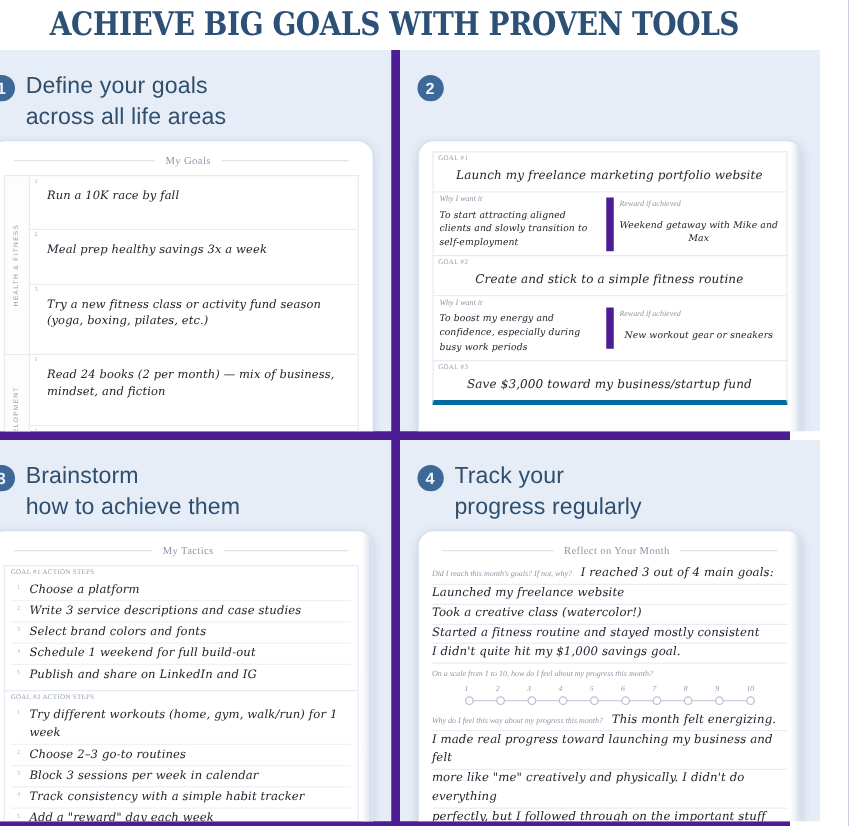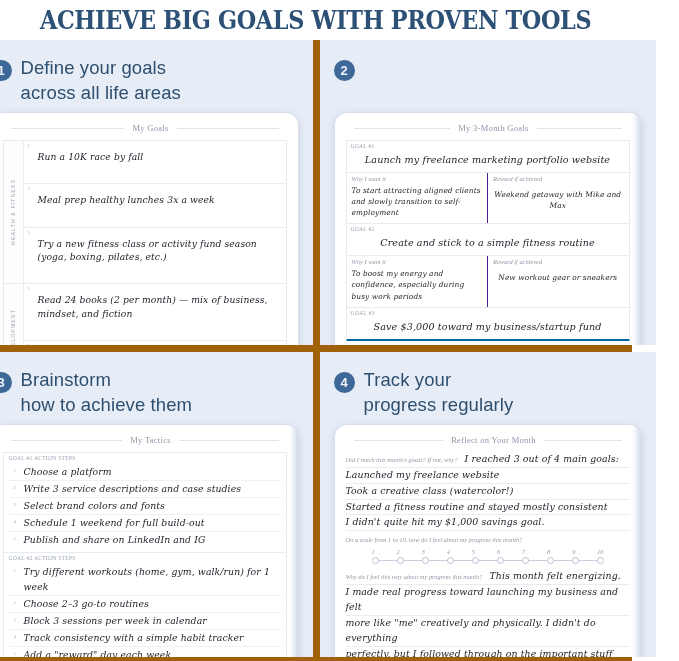--- a/index.html
+++ b/index.html
@@ -2,21 +2,21 @@
 <html><head>
 <meta charset="utf-8">
 <style>
   html,body{margin:0;padding:0;}
   body{
     width:679px;height:661px;overflow:hidden;
     background:#ffffff;
     font-family:"Liberation Sans", sans-serif;
     -webkit-font-smoothing:antialiased;
   }
-  .page{position:relative;width:632px;height:661px;background:#a16207;}
+  .page{position:relative;width:632px;height:661px;background:#4c1d95;}
 
   
   .title-bar{height:40px;display:flex;align-items:center;justify-content:center;background:#fff;}
   .title{
     font-family:"DejaVu Serif", serif;
     font-weight:700;
     font-size:26px;
     letter-spacing:-0.4px;
     color:#2c5076;
     transform:scaleX(.86);
@@ -152,28 +152,28 @@
   }
   .rows .grow:last-child{border-bottom:none;}
   .grow .num{
     position:absolute;left:4px;top:2px;
     font-size:5px;color:#a9b1be;font-family:"Liberation Serif",serif;
   }
   .grow .txt{font-size:9.2px;line-height:1.45;padding-top:7px;}
 
   
   .gblock{border:1px solid #e6eaf1;border-bottom:none;}
-  .gblock:last-of-type{border-bottom:2px solid #0369a1;}
+  .gblock:last-of-type{border-bottom:4px solid #0369a1;}
   .gblock .glabel{padding:2px 0 0 4px;}
   .gblock .gtitle{
     text-align:center;font-size:9.6px;padding:5px 6px 7px 6px;
   }
-  .gsplit{display:flex;border-top:1px solid #e9edf3;}
+  .gsplit{display:flex;border-top:1px solid #e9edf3;align-items:center;}
   .gcell{flex:1;padding:2px 6px 5px 5px;min-height:33px;box-sizing:border-box;}
-  .gcell+.gcell{border-left:1px solid #4c1d95;}
+  .gcell+.gcell{border-left:6px solid #4c1d95;}
   .gcell .ans{font-size:7.4px;line-height:1.5;padding-top:3px;}
   .gcell .ans.mid{padding-top:7px;text-align:center;}
 
   
   .tblock{border:1px solid #e6eaf1;border-bottom:none;padding:2px 5px 4px 5px;}
   .tblock:last-child{border-bottom:1px solid #e6eaf1;}
   .steps{list-style:none;margin:3px 0 0 0;padding:0;counter-reset:st;}
   .steps li{
     counter-increment:st;position:relative;
     padding:0 2px 1px 15px;
@@ -234,21 +234,21 @@
             <div class="sect-tab">
               <span>HEALTH &amp; FITNESS</span>
             </div>
             <div class="rows">
               <div class="grow">
                 <span class="num">1</span>
                 <div class="txt hand">Run a 10K race by fall</div>
               </div>
               <div class="grow">
                 <span class="num">2</span>
-                <div class="txt hand">Meal prep healthy lunches 3x a week</div>
+                <div class="txt hand">Meal prep healthy savings 3x a week</div>
               </div>
               <div class="grow">
                 <span class="num">3</span>
                 <div class="txt hand">Try a new fitness class or activity fund season (yoga, boxing, pilates, etc.)</div>
               </div>
             </div>
           </div>
 
           <div class="goal-sect">
             <div class="sect-tab">
@@ -274,23 +274,20 @@
     </div>
 
     <div class="panel">
       <div class="panel-head">
         <div class="badge">2</div>
         <div class="head-text">
         </div>
       </div>
       <div class="book right-edge">
         <div class="sheet">
-          <div class="sheet-title">
-            <span>My 3-Month Goals</span>
-          </div>
 
           <div class="gblock">
             <div class="glabel field-label">GOAL #1</div>
             <div class="gtitle hand">Launch my freelance marketing portfolio website</div>
             <div class="gsplit">
               <div class="gcell">
                 <div class="prompt">Why I want it</div>
                 <div class="ans hand">To start attracting aligned clients and slowly transition to self-employment</div>
               </div>
               <div class="gcell">

